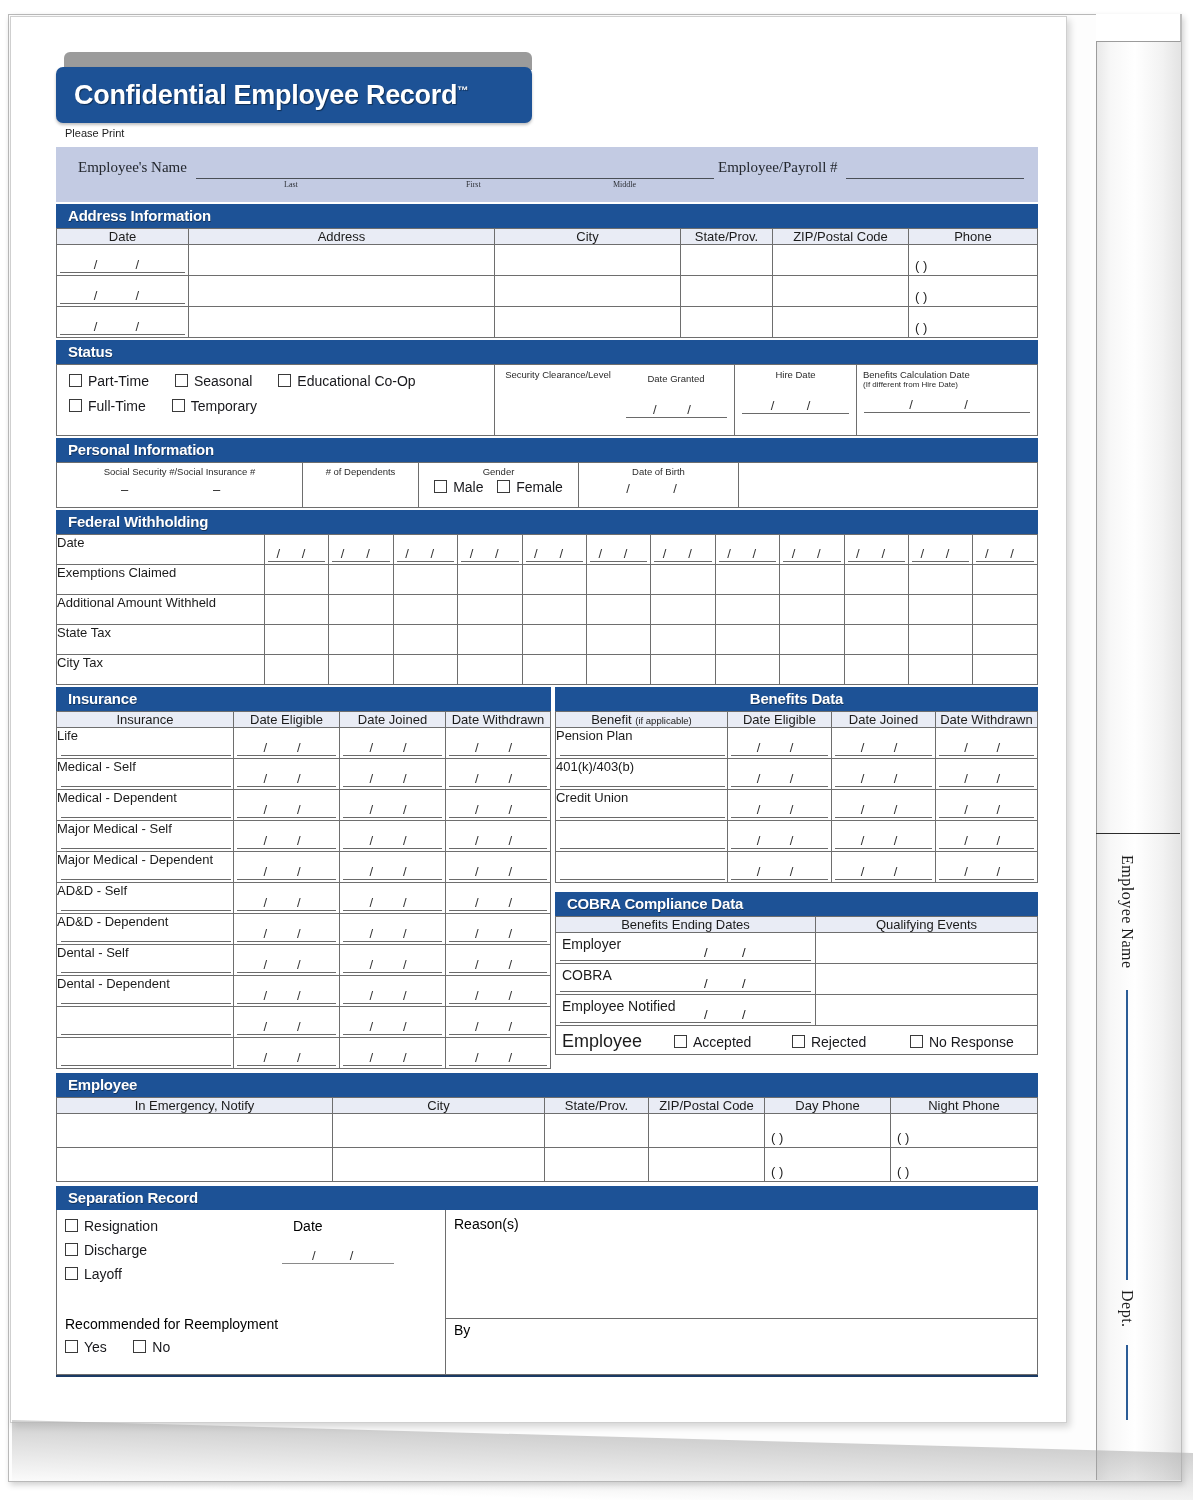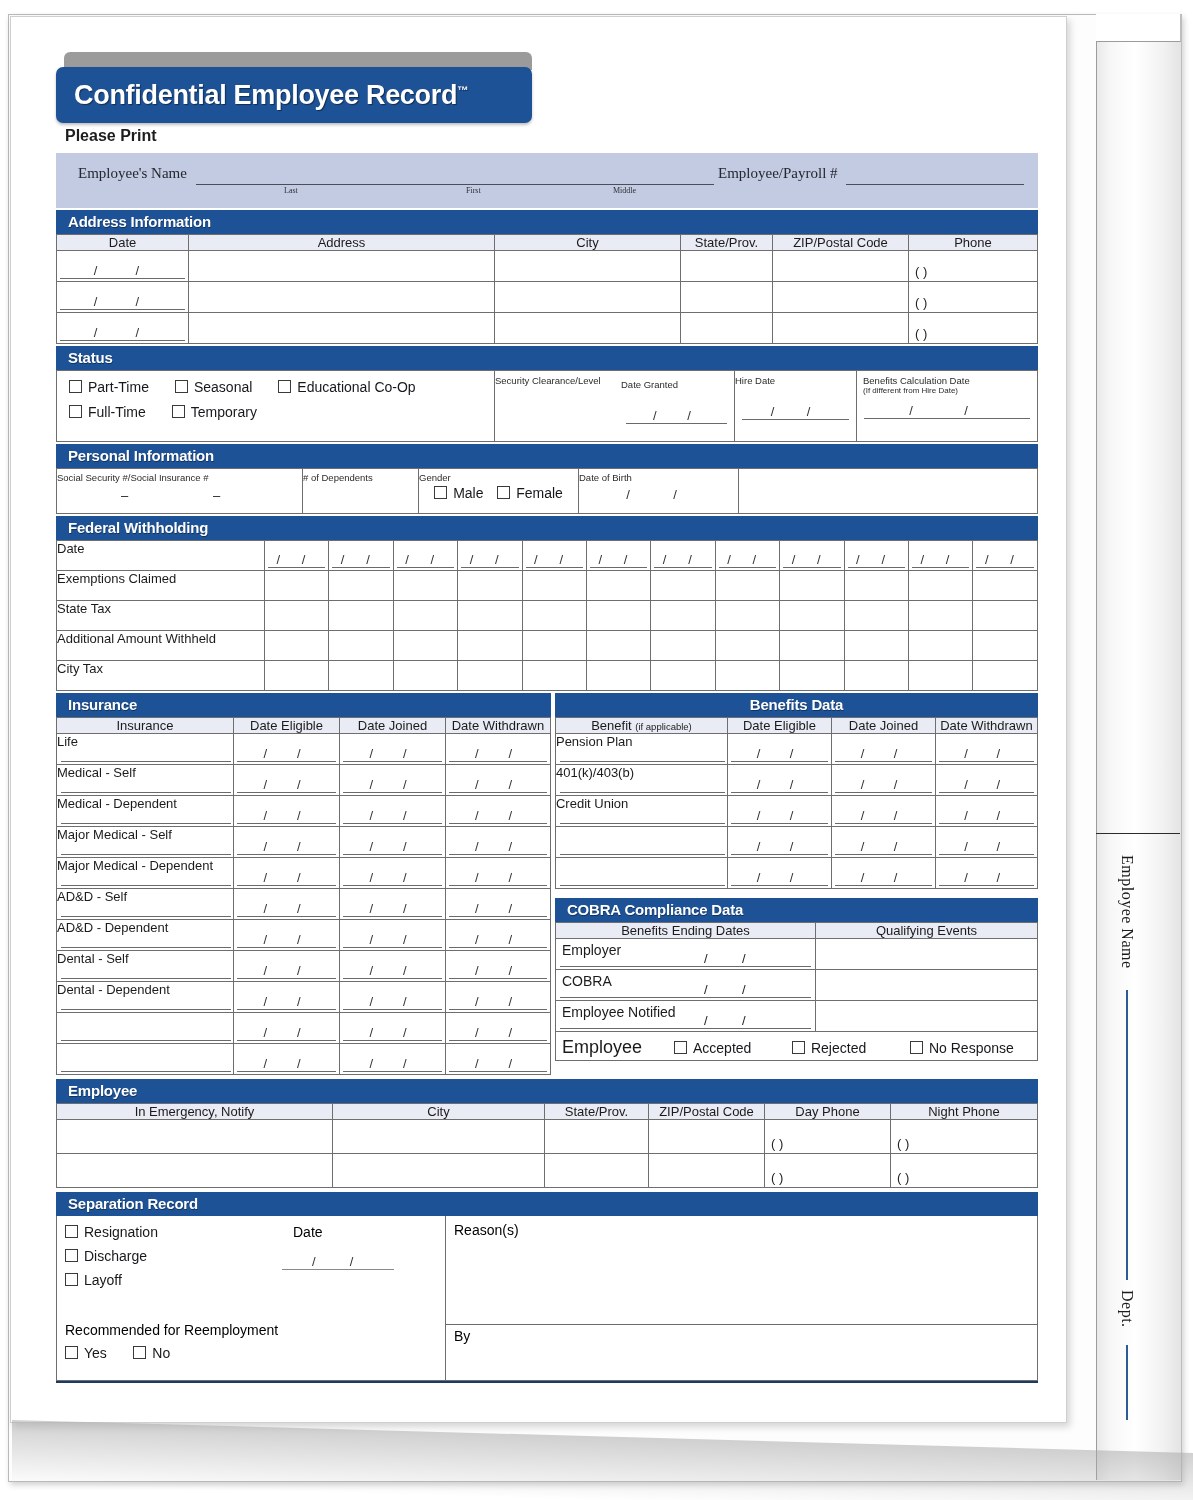--- a/index.html
+++ b/index.html
@@ -75,21 +75,21 @@
     background:#1d5296;border-radius:7px;
     display:flex;align-items:center;
     box-shadow:0 2px 3px rgba(0,0,0,.25);
   }
   .title-bar h1{
     margin:0 0 0 18px;color:#fff;font-size:27px;font-weight:bold;
     letter-spacing:-.3px;text-shadow:1px 1px 1px rgba(0,0,0,.45);
   }
   .title-bar sup{font-size:11px;vertical-align:super;}
   .please-print{
-    font-size:16px;color:#1d1d1d;margin:4px 0 0 9px;font-weight:bold;
+    font-size:11px;color:#1d1d1d;margin:4px 0 0 9px;font-weight:normal;
   }
 
   .namebar{
     margin-top:8px;background:#c3cbe3;height:55px;position:relative;
     font-family:"Liberation Serif", serif;
   }
   .namebar .lbl{position:absolute;font-size:15px;color:#23272e;}
   .namebar .rule{position:absolute;border-bottom:1px solid #4a4f57;height:1px;}
   .namebar .tiny{position:absolute;font-size:8px;color:#2c2f35;}
 
@@ -124,21 +124,21 @@
   .ph{position:relative;}
   .ph .paren{position:absolute;left:6px;bottom:2px;font-size:13px;color:#222;}
 
   
   .cb{
     display:inline-block;width:11px;height:11px;border:1px solid #3a3a3a;
     vertical-align:-1px;margin-right:6px;background:#fff;
   }
   .cbline{font-size:14px;color:#18181c;white-space:nowrap;}
 
-  .tinylbl{font-size:9.5px;color:#2b2b2b;display:block;}
+  .tinylbl{font-size:9.5px;color:#2b2b2b;text-align:center;display:block;}
   .tinylbl.left{text-align:left;padding-left:6px;}
 
   .rowlbl{font-size:14px;color:#17171b;padding:3px 0 0 6px;position:relative;}
   .rowlbl .ul{position:absolute;left:4px;right:2px;bottom:2px;border-bottom:1px solid #6a6a6a;}
 
   .split{display:flex;gap:4px;}
   .split > .left{width:497px;}
   .split > .right{width:485px;}
 
   .sep-wrap{display:flex;border:1px solid #6e6e6e;border-top:none;}
@@ -434,36 +434,36 @@
             <td></td>
             <td></td>
             <td></td>
             <td></td>
             <td></td>
             <td></td>
             <td></td>
             <td></td>
           </tr>
           <tr>
+            <td class="rowlbl" style="height:29px;">Additional Amount Withheld</td>
+            <td></td>
+            <td></td>
+            <td></td>
+            <td></td>
+            <td></td>
+            <td></td>
+            <td></td>
+            <td></td>
+            <td></td>
+            <td></td>
+            <td></td>
+            <td></td>
+          </tr>
+          <tr>
             <td class="rowlbl" style="height:29px;">State Tax</td>
-            <td></td>
-            <td></td>
-            <td></td>
-            <td></td>
-            <td></td>
-            <td></td>
-            <td></td>
-            <td></td>
-            <td></td>
-            <td></td>
-            <td></td>
-            <td></td>
-          </tr>
-          <tr>
-            <td class="rowlbl" style="height:29px;">Additional Amount Withheld</td>
             <td></td>
             <td></td>
             <td></td>
             <td></td>
             <td></td>
             <td></td>
             <td></td>
             <td></td>
             <td></td>
             <td></td>

